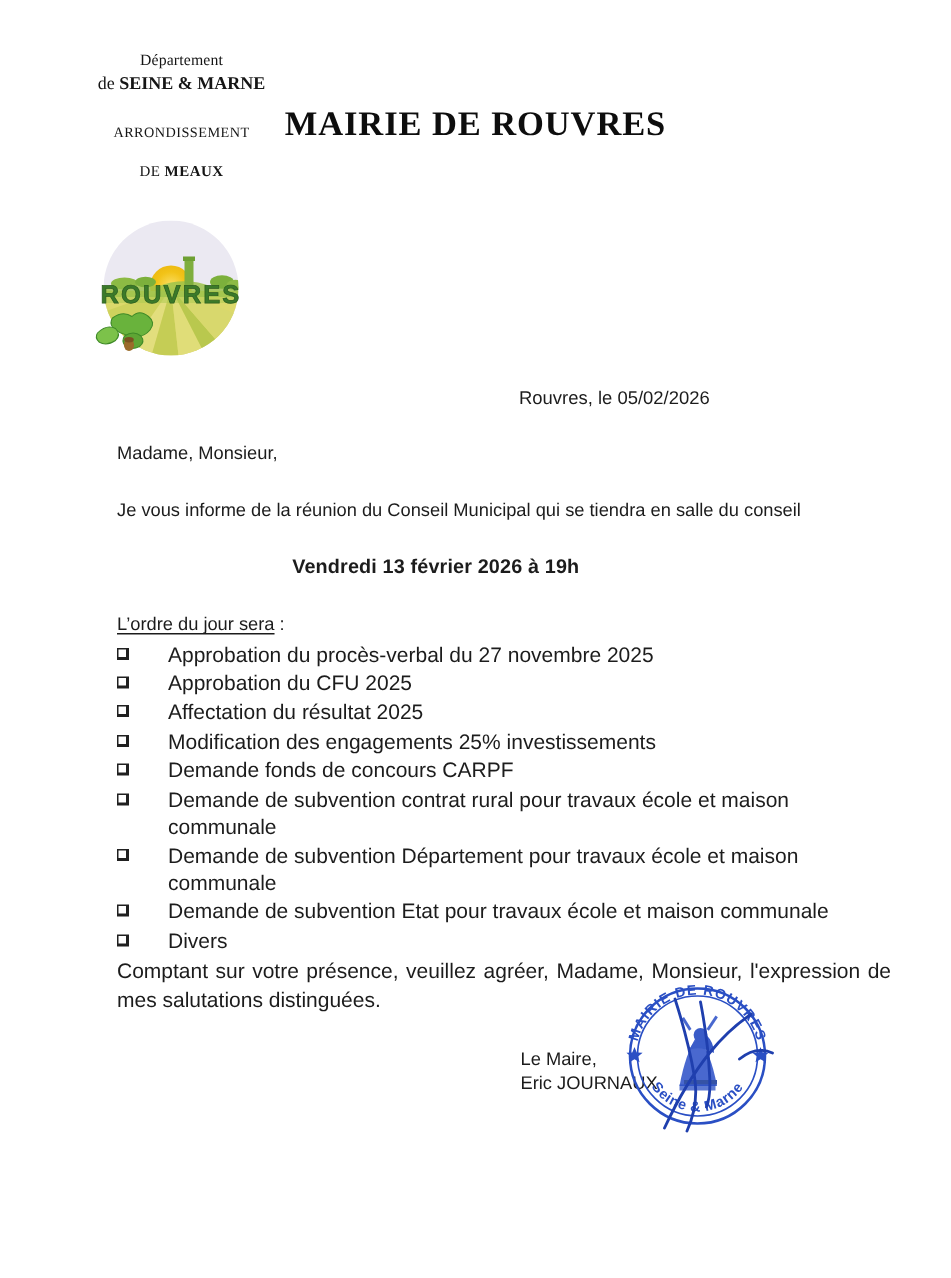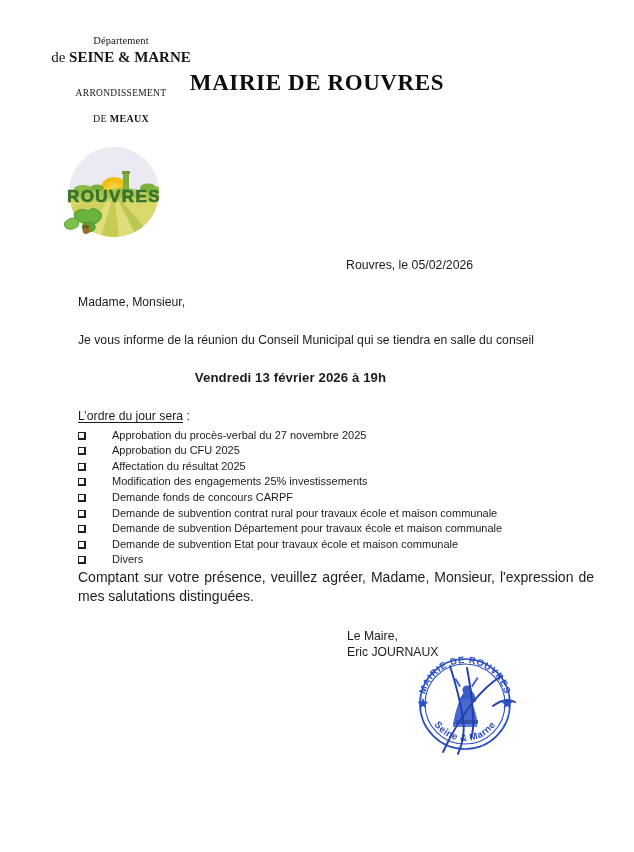--- a/index.html
+++ b/index.html
@@ -33,21 +33,21 @@
     text-align: center;
     font-family: "Liberation Serif", serif;
     color: #151515;
     line-height: 1.32;
   }
   .lh-dept {
     font-size: 10.5px;
     letter-spacing: 0.1px;
   }
   .lh-dept-name {
-    font-size: 15px;
+    font-size: 12px;
     white-space: nowrap;
   }
   .lh-dept-name b { font-weight: 700; }
 
   .lh-arr {
     margin-top: 19px;
     font-size: 9.5px;
     letter-spacing: 0.3px;
   }
   .lh-arr-name {
@@ -122,21 +122,21 @@
 
   ul.agenda {
     list-style: none;
     margin: 3px 0 0 0;
     padding: 0;
   }
   ul.agenda li {
     display: flex;
     align-items: flex-start;
     margin: 0 0 1.5px 0;
-    font-size: 11px;
+    font-size: 14px;
     line-height: 1.28;
   }
   .cb {
     flex: 0 0 auto;
     width: 8px;
     height: 8px;
     margin-top: 4px;
     margin-left: 0px;
     border: 1.1px solid #202020;
     border-right-width: 2.2px;

